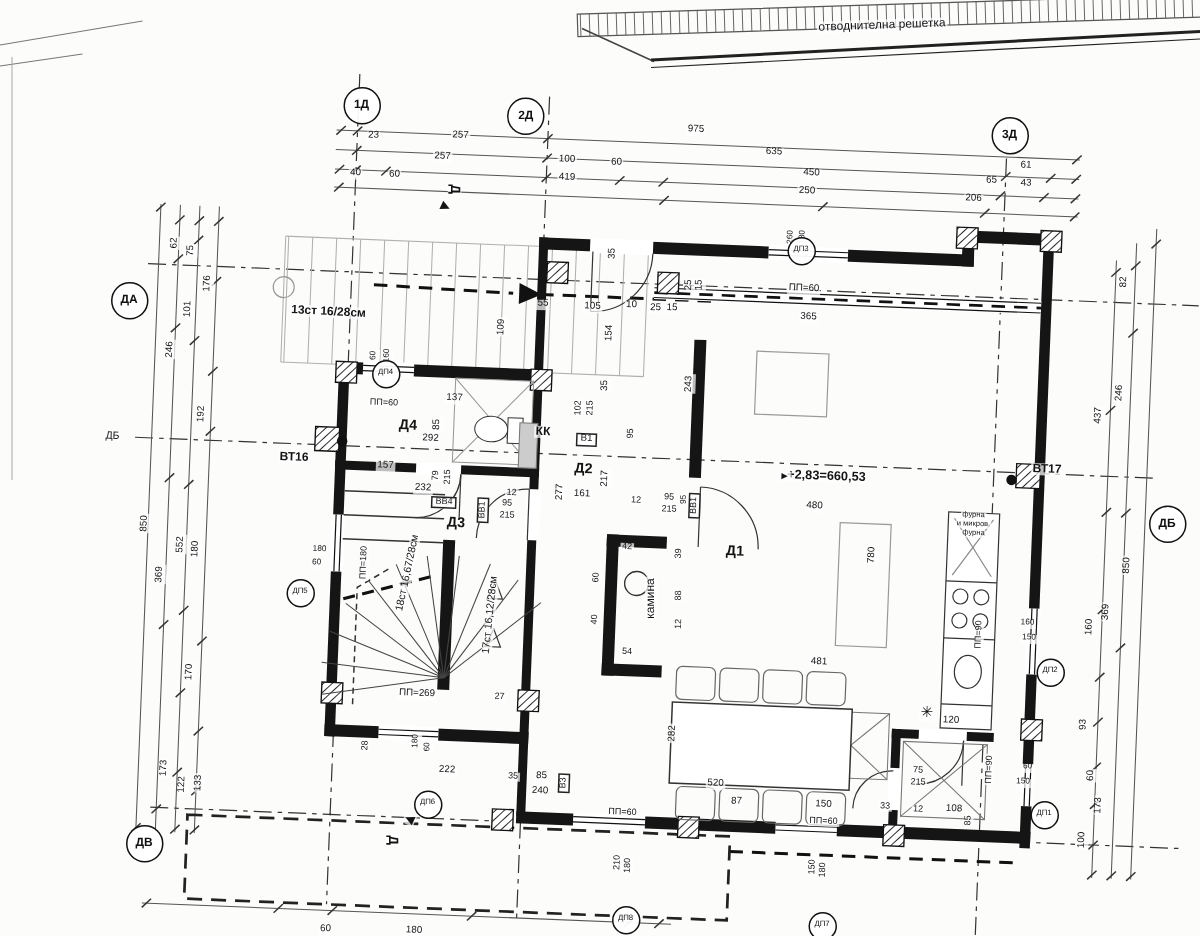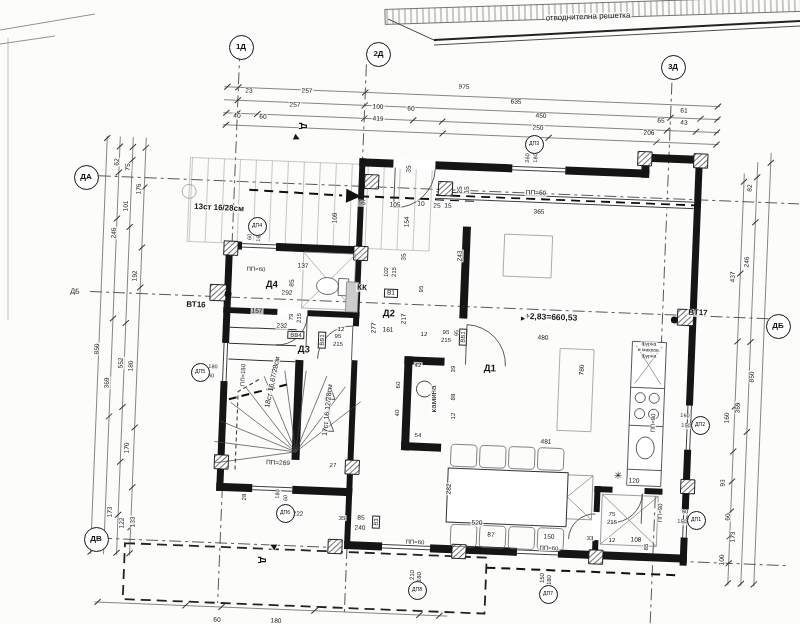--- a/index.html
+++ b/index.html
@@ -6,21 +6,21 @@
   #plan{position:relative;width:800px;height:624px;background:#fcfcfa;overflow:hidden;
         font-family:"Liberation Sans","DejaVu Sans",sans-serif;}
   #plan svg{position:absolute;left:0;top:0;}
   #labels{position:absolute;left:0;top:0;width:800px;height:624px;}
   .lbl{position:absolute;white-space:nowrap;color:#141414;line-height:1;
        background:rgba(255,255,255,.72);padding:0 1px;transform-origin:center;}
   .plain{background:transparent;}
   .boxed{border:1px solid #222;background:rgba(255,255,255,.92);padding:0 2px;}
   .circ{position:absolute;border:1.1px solid #111;border-radius:50%;
         display:flex;align-items:center;justify-content:center;
-        background:rgba(255,255,255,.95);color:#111;line-height:1;}
+        background:rgba(255,255,255,.95);color:#111;line-height:1;margin-top:23px;}
 </style>
 </head>
 <body>
 
 <div id="plan">
 <svg width="800" height="624" viewBox="0 0 800 624">
   <defs>
     <pattern id="ph" width="4" height="4" patternUnits="userSpaceOnUse" patternTransform="rotate(45)">
       <rect width="4" height="4" fill="#fff"></rect>
           <line x1="0" y1="0" x2="0" y2="4" stroke="#111" stroke-width="1.2"></line>
@@ -474,21 +474,21 @@
       <span class="lbl boxed" style="left: 391px; top: 293px; font-size: 6.5px; transform: translate(-50%, -50%) rotate(2deg);">В1</span>
       <span class="lbl boxed" style="left: 296px; top: 335px; font-size: 6px; transform: translate(-50%, -50%) rotate(2deg);">ВВ4</span>
       <span class="lbl boxed" style="left: 322px; top: 340px; font-size: 6px; transform: translate(-50%, -50%) rotate(-88deg);">ВВ1</span>
       <span class="lbl boxed" style="left: 463px; top: 337px; font-size: 6px; transform: translate(-50%, -50%) rotate(-88deg);">ВВ1</span>
       <span class="lbl boxed" style="left: 376px; top: 522px; font-size: 6px; transform: translate(-50%, -50%) rotate(-88deg);">В3</span>
       <span class="lbl plain" style="left: 490px; top: 368px; font-size: 9.5px; font-weight: 700; transform: translate(-50%, -50%) rotate(2deg);">Д1</span>
       <span class="lbl plain" style="left: 389px; top: 313px; font-size: 9.5px; font-weight: 700; transform: translate(-50%, -50%) rotate(2deg);">Д2</span>
       <span class="lbl plain" style="left: 304px; top: 349px; font-size: 9.5px; font-weight: 700; transform: translate(-50%, -50%) rotate(2deg);">Д3</span>
       <span class="lbl plain" style="left: 272px; top: 284px; font-size: 9.5px; font-weight: 700; transform: translate(-50%, -50%) rotate(2deg);">Д4</span>
       <span class="circ" style="height: 23px; width: 23px; left: 228.5px; top: 34.5px; font-size: 8px; font-weight: 700;">1Д</span>
-      <span class="circ" style="height: 23px; width: 23px; left: 366px; top: 41.5px; font-size: 8px; font-weight: 700;">2Д</span>
+      <span class="circ" style="height: 23px; width: 23px; left: 338px; top: 41.5px; font-size: 8px; font-weight: 700;">2Д</span>
       <span class="circ" style="height: 23px; width: 23px; left: 660.5px; top: 54.5px; font-size: 8px; font-weight: 700;">3Д</span>
       <span class="circ" style="height: 23px; width: 23px; left: 73.5px; top: 164.5px; font-size: 8px; font-weight: 700;">ДА</span>
       <span class="circ" style="height: 23px; width: 23px; left: 83.5px; top: 526.5px; font-size: 8px; font-weight: 700;">ДВ</span>
       <span class="circ" style="height: 23px; width: 23px; left: 765.5px; top: 313.5px; font-size: 8px; font-weight: 700;">ДБ</span>
       <span class="circ" style="height: 17px; width: 17px; left: 247.5px; top: 216.5px; font-size: 5.2px;">ДП4</span>
       <span class="circ" style="height: 17px; width: 17px; left: 524.5px; top: 134.5px; font-size: 5.2px;">ДП3</span>
       <span class="circ" style="height: 17px; width: 17px; left: 190.5px; top: 362.5px; font-size: 5.2px;">ДП5</span>
       <span class="circ" style="height: 17px; width: 17px; left: 275.5px; top: 503.5px; font-size: 5.2px;">ДП6</span>
       <span class="circ" style="height: 17px; width: 17px; left: 407.5px; top: 580.5px; font-size: 5.2px;">ДП8</span>
       <span class="circ" style="height: 17px; width: 17px; left: 538.5px; top: 584.5px; font-size: 5.2px;">ДП7</span>

